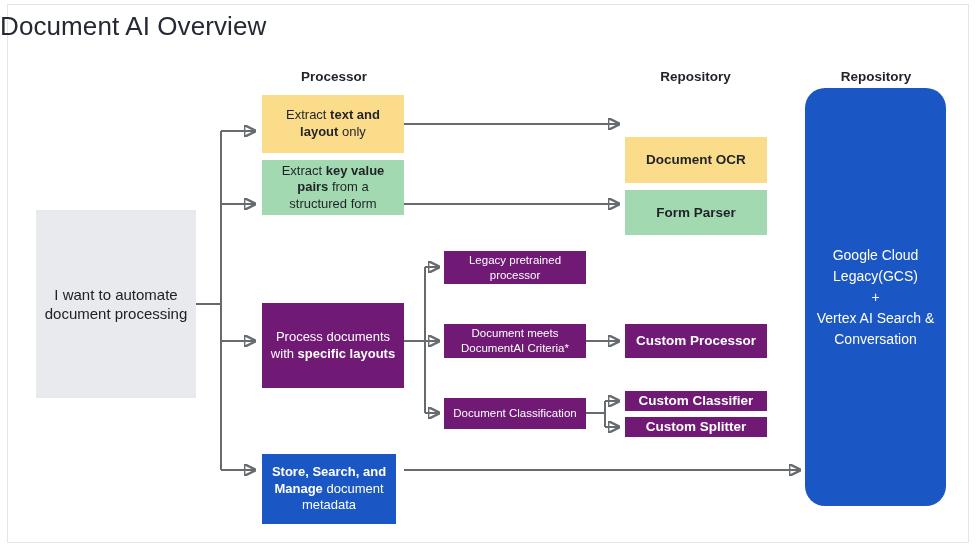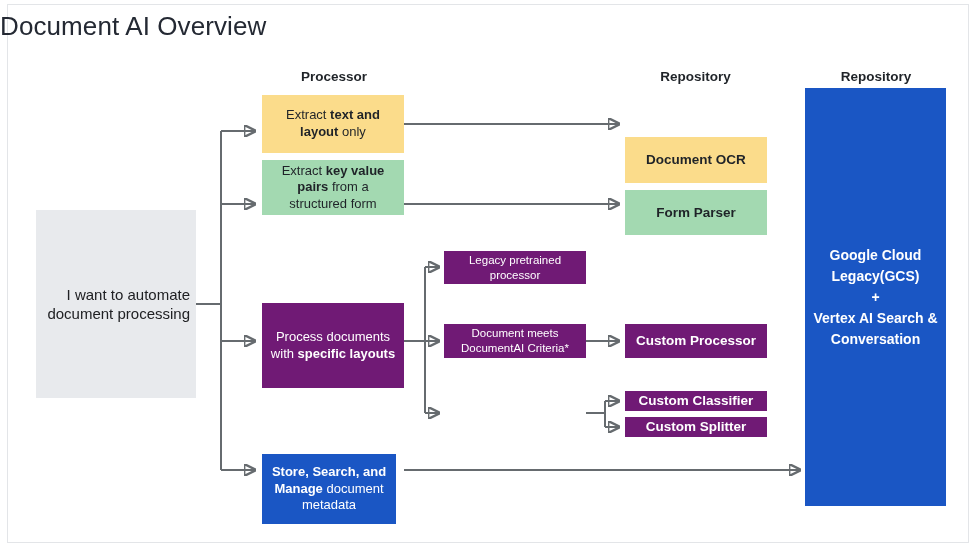--- a/index.html
+++ b/index.html
@@ -59,21 +59,20 @@
     padding: 2px 6px;
   }
   .node span.t { display: block; }
   .node b { font-weight: 700; }
 
   .n-grey {
     background: #e8eaed;
     color: #202124;
     font-size: 15px;
     font-weight: 400;
-    text-align: right;
   }
   .n-yellow {
     background: #fbdc8b;
     color: #1f2328;
   }
   .n-green {
     background: #a3d9b1;
     color: #1f2328;
   }
   .n-blue {
@@ -81,21 +80,21 @@
     color: #ffffff;
   }
   .n-darkblue {
     background: #1a56c4;
     color: #ffffff;
   }
   .scenario-txt { font-size: 13px; font-weight: 400; }
   .scenario-txt b { font-weight: 700; }
   .proc-txt { font-size: 13.5px; font-weight: 700; }
   .sub-txt { font-size: 11.5px; font-weight: 400; }
-  .repo-txt { font-size: 14px; font-weight: 700; line-height: 1.5; }
+  .repo-txt { font-size: 14px; font-weight: 400; line-height: 1.5; border-radius: 20px; }
 
   svg#wires {
     position: absolute;
     left: 0;
     top: 0;
     width: 977px;
     height: 551px;
     pointer-events: none;
   }
   svg#wires path, svg#wires line { fill: none; stroke: #666b6f; stroke-width: 2; }
@@ -170,20 +169,23 @@
   </div>
 
   <div class="node n-blue sub-txt" style="left:444px; top:251px; width:142px; height:33px;">
     <span class="t">Legacy pretrained processor</span>
   </div>
 
   <div class="node n-blue sub-txt" style="left:444px; top:324px; width:142px; height:34px;">
     <span class="t">Document meets DocumentAI Criteria*</span>
   </div>
 
+  <div class="node n-blue sub-txt" style="left:444px; top:398px; width:142px; height:31px;">
+    <span class="t">Document Classification</span>
+  </div>
 
   <div class="node n-yellow proc-txt" style="left:625px; top:101px; width:142px; height:46px;margin-top:36px;">
     <span class="t">Document OCR</span>
   </div>
 
   <div class="node n-green proc-txt" style="left:625px; top:182px; width:142px; height:45px;margin-top:8px;">
     <span class="t">Form Parser</span>
   </div>
 
   <div class="node n-blue proc-txt" style="left:625px; top:324px; width:142px; height:34px;">

